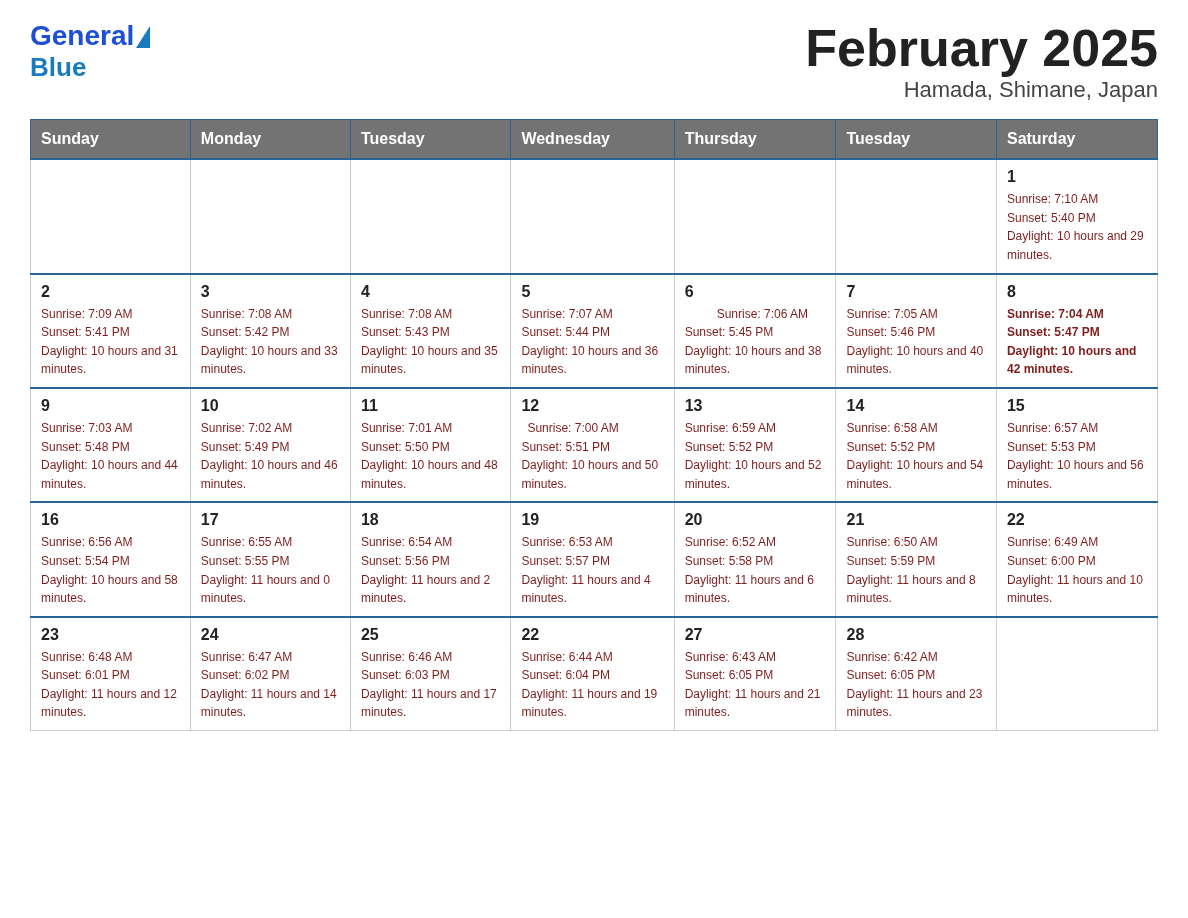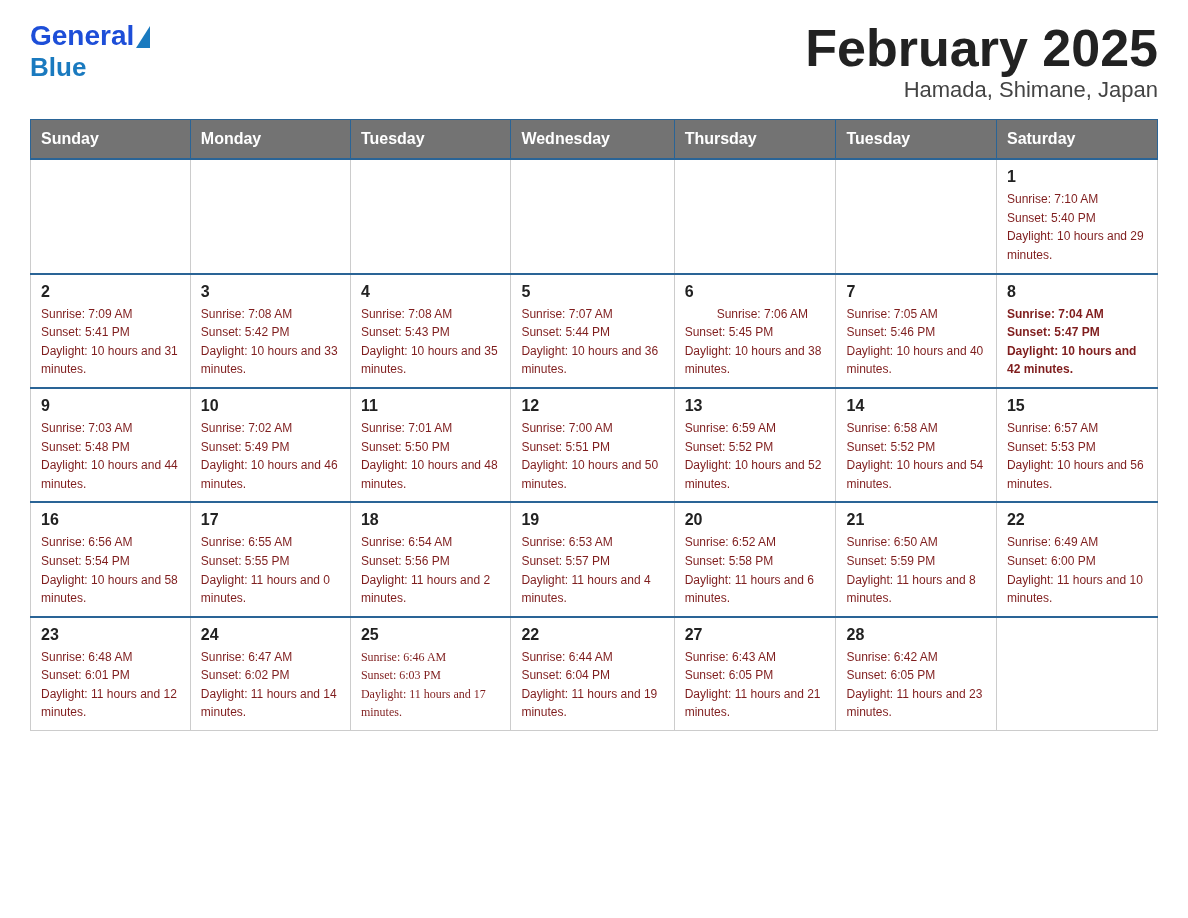--- a/index.html
+++ b/index.html
@@ -170,21 +170,21 @@
       <tr>
         <td><span class="day-number">9</span><span class="day-info" style="white-space: pre-line;">Sunrise: 7:03 AM
 Sunset: 5:48 PM
 Daylight: 10 hours and 44 minutes.</span></td>
         <td><span class="day-number">10</span><span class="day-info" style="white-space: pre-line;">Sunrise: 7:02 AM
 Sunset: 5:49 PM
 Daylight: 10 hours and 46 minutes.</span></td>
         <td><span class="day-number">11</span><span class="day-info" style="white-space: pre-line;">Sunrise: 7:01 AM
 Sunset: 5:50 PM
 Daylight: 10 hours and 48 minutes.</span></td>
-        <td><span class="day-number">12</span><span class="day-info" style="white-space: pre-line;">Sunrise: 7:00 AM
+        <td><span class="day-number">12</span><span class="day-info" style="white-space: pre-line; margin-left: 6px;">Sunrise: 7:00 AM
 Sunset: 5:51 PM
 Daylight: 10 hours and 50 minutes.</span></td>
         <td><span class="day-number">13</span><span class="day-info" style="white-space: pre-line;">Sunrise: 6:59 AM
 Sunset: 5:52 PM
 Daylight: 10 hours and 52 minutes.</span></td>
         <td><span class="day-number">14</span><span class="day-info" style="white-space: pre-line; text-align: center;">Sunrise: 6:58 AM
 Sunset: 5:52 PM
 Daylight: 10 hours and 54 minutes.</span></td>
         <td><span class="day-number">15</span><span class="day-info" style="white-space: pre-line;">Sunrise: 6:57 AM
 Sunset: 5:53 PM
@@ -213,21 +213,21 @@
 Sunset: 6:00 PM
 Daylight: 11 hours and 10 minutes.</span></td>
       </tr>
       <tr>
         <td><span class="day-number">23</span><span class="day-info" style="white-space: pre-line;">Sunrise: 6:48 AM
 Sunset: 6:01 PM
 Daylight: 11 hours and 12 minutes.</span></td>
         <td><span class="day-number">24</span><span class="day-info" style="white-space: pre-line;">Sunrise: 6:47 AM
 Sunset: 6:02 PM
 Daylight: 11 hours and 14 minutes.</span></td>
-        <td><span class="day-number">25</span><span class="day-info" style="white-space: pre-line; font-family: Liberation Serif, serif;">Sunrise: 6:46 AM
+        <td><span class="day-number">25</span><span class="day-info" style="white-space: pre-line;">Sunrise: 6:46 AM
 Sunset: 6:03 PM
 Daylight: 11 hours and 17 minutes.</span></td>
         <td><span class="day-number">22</span><span class="day-info" style="white-space: pre-line;">Sunrise: 6:44 AM
 Sunset: 6:04 PM
 Daylight: 11 hours and 19 minutes.</span></td>
         <td><span class="day-number">27</span><span class="day-info" style="white-space: pre-line;">Sunrise: 6:43 AM
 Sunset: 6:05 PM
 Daylight: 11 hours and 21 minutes.</span></td>
         <td><span class="day-number">28</span><span class="day-info" style="white-space: pre-line;">Sunrise: 6:42 AM
 Sunset: 6:05 PM

